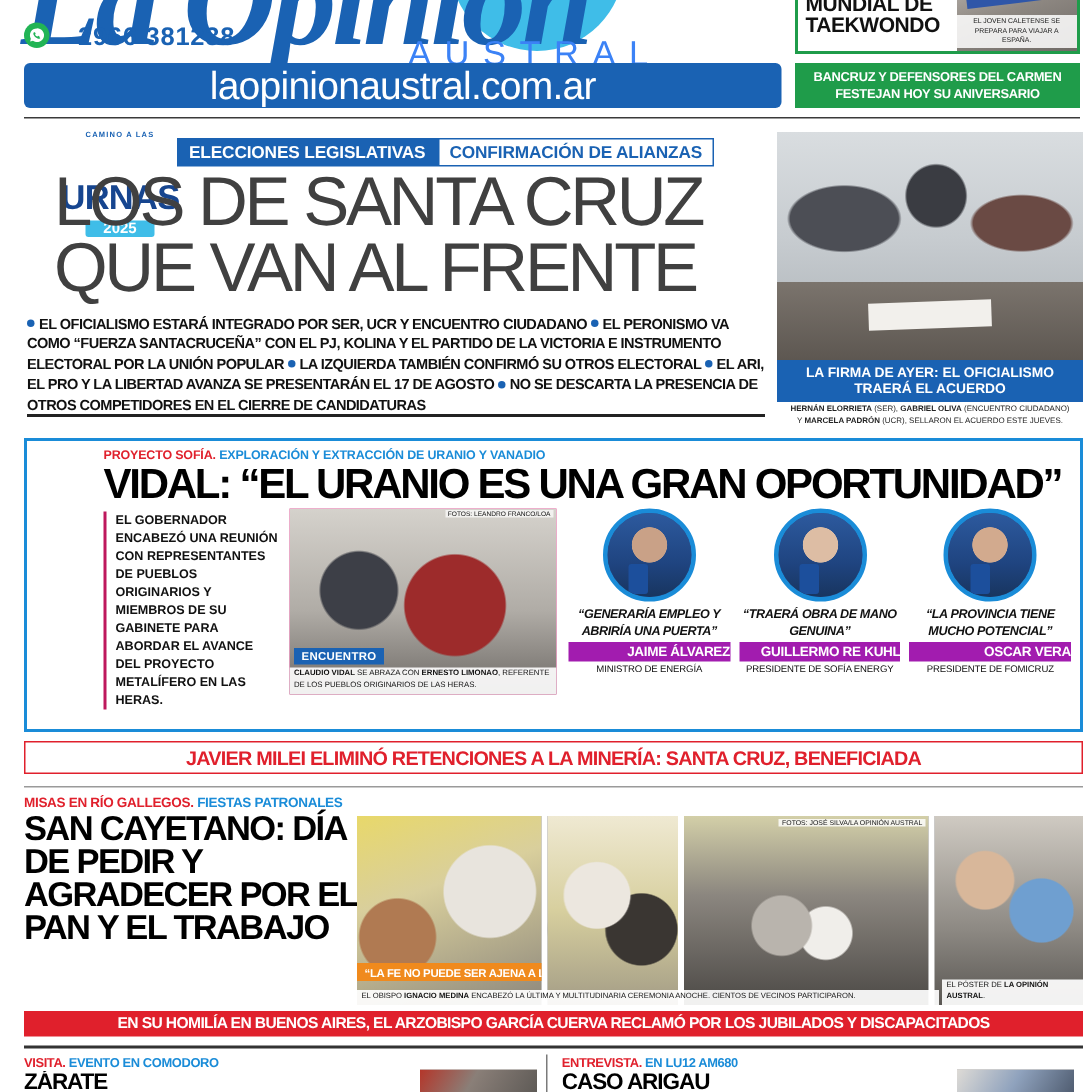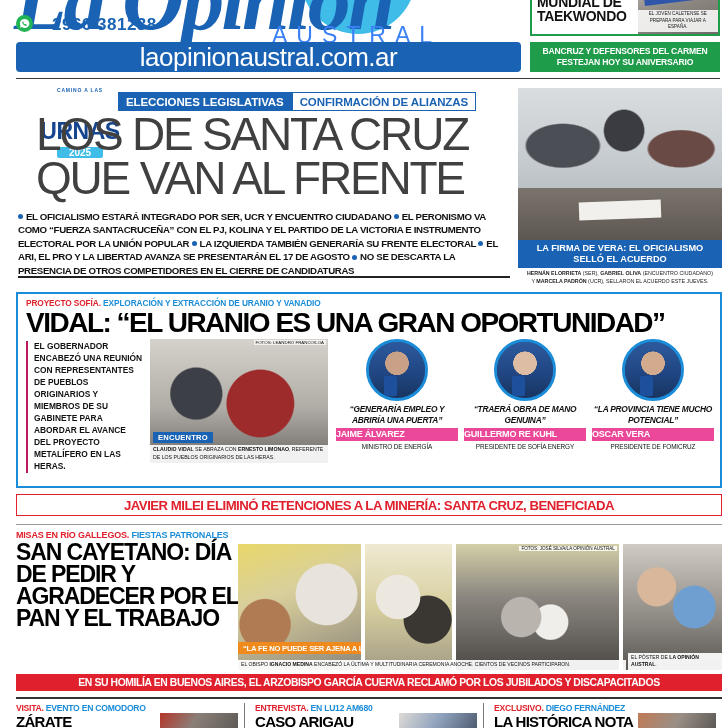--- a/index.html
+++ b/index.html
@@ -159,21 +159,21 @@
   }
   .ecredit {
     position:absolute; left:518px; top:184px; width:204px;
     text-align:center; font-size:5.3px; line-height:1.5; color:#222;
   }
   .ecredit b { font-weight:700; }
 
   
   .uran {
     position:absolute; left:16px; top:292px; width:706px; height:196px;
-    border:2px solid #1a8cd8; background:#fff;
+    border:2px solid #1a8cd8; background:#fff;padding-left:43px;
   }
   .uran-kick {
     padding:4px 0 0 8px; font-size:8.3px; font-weight:700; letter-spacing:-0.1px;
   }
   .uran-kick .red { color:#e0202c; }
   .uran-kick .blue { color:#1a8cd8; }
   .uran-head {
     padding:1px 0 0 8px; font-size:28px; font-weight:700;
     letter-spacing:-1.5px; line-height:0.98; color:#000;
   }
@@ -228,22 +228,22 @@
   }
   .qface .mic {
     position:absolute; left:26%; bottom:2px; width:13px; height:20px;
     background:#1c4f9c; border-radius:2px;
   }
   .qquote {
     margin-top:3px; text-align:center; font-size:8.4px; font-weight:700;
     font-style:italic; line-height:1.2; letter-spacing:-0.25px; color:#111;
   }
   .qname {
-    margin-top:3px; width:100%; background:#ec4899; color:#fff;
-    text-align:left; font-size:9px; font-weight:700; padding:1.5px 0;
+    margin-top:3px; width:100%; background:#a21caf; color:#fff;
+    text-align:right; font-size:9px; font-weight:700; padding:1.5px 0;
     letter-spacing:-0.2px;
   }
   .qrole {
     margin-top:2px; text-align:center; font-size:6.4px; color:#111;
     letter-spacing:-0.1px;
   }
 
   
   .milei {
     position:absolute; left:16px; top:494px; width:706px; height:22px;
@@ -407,33 +407,33 @@
     <div class="kick">
       <div class="k1">ELECCIONES LEGISLATIVAS</div>
       <div class="k2">CONFIRMACIÓN DE ALIANZAS</div>
     </div>
 
     <div class="headline">LOS DE SANTA CRUZ QUE VAN AL FRENTE</div>
 
     <div class="bullets">
       <span class="dot"></span><span>EL OFICIALISMO ESTARÁ INTEGRADO POR SER, UCR Y ENCUENTRO CIUDADANO</span>
       <span class="dot"></span><span>EL PERONISMO VA COMO “FUERZA SANTACRUCEÑA” CON EL PJ, KOLINA Y EL PARTIDO DE LA VICTORIA E INSTRUMENTO ELECTORAL POR LA UNIÓN POPULAR</span>
-      <span class="dot"></span><span>LA IZQUIERDA TAMBIÉN GENERARÍA SU FRENTE ELECTORAL</span>
+      <span class="dot"></span><span>LA IZQUIERDA TAMBIÉN CONFIRMÓ SU OTROS ELECTORAL</span>
       <span class="dot"></span><span>EL ARI, EL PRO Y LA LIBERTAD AVANZA SE PRESENTARÁN EL 17 DE AGOSTO</span>
       <span class="dot"></span><span>NO SE DESCARTA LA PRESENCIA DE OTROS COMPETIDORES EN EL CIERRE DE CANDIDATURAS</span>
     </div>
 
     <div class="elec-rule"></div>
 
     <div class="ephoto">
       <div class="bg"></div>
         <div class="desk"></div>
         <div class="paper"></div>
     </div>
-    <div class="ecap">LA FIRMA DE VERA: EL OFICIALISMO SELLÓ EL ACUERDO</div>
+    <div class="ecap">LA FIRMA DE AYER: EL OFICIALISMO TRAERÁ EL ACUERDO</div>
     <div class="ecredit">
       <b>HERNÁN ELORRIETA</b><span> (SER), </span><b>GABRIEL OLIVA</b><span> (ENCUENTRO CIUDADANO)</span><br>
       <span>Y </span><b>MARCELA PADRÓN</b><span> (UCR), SELLARON EL ACUERDO ESTE JUEVES.</span>
     </div>
   </div>
 
   <div class="uran">
     <div class="uran-kick">
       <span class="red">PROYECTO SOFÍA.</span>
       <span class="blue">EXPLORACIÓN Y EXTRACCIÓN DE URANIO Y VANADIO</span>
@@ -540,25 +540,15 @@
     <div class="fcol">
       <div class="fkick">
         <span class="red">ENTREVISTA.</span>
         <span class="blue">EN LU12 AM680</span>
       </div>
       <div class="fhead">CASO ARIGAU</div>
       <div class="fthumb t2">
           <div class="bg"></div>
         </div>
     </div>
-    <div class="fcol">
-      <div class="fkick">
-        <span class="red">EXCLUSIVO.</span>
-        <span class="blue">DIEGO FERNÁNDEZ</span>
-      </div>
-      <div class="fhead">LA HISTÓRICA NOTA</div>
-      <div class="fthumb t3">
-          <div class="bg"></div>
-        </div>
-    </div>
   </div>
 
 </div>
 
 </body></html>

